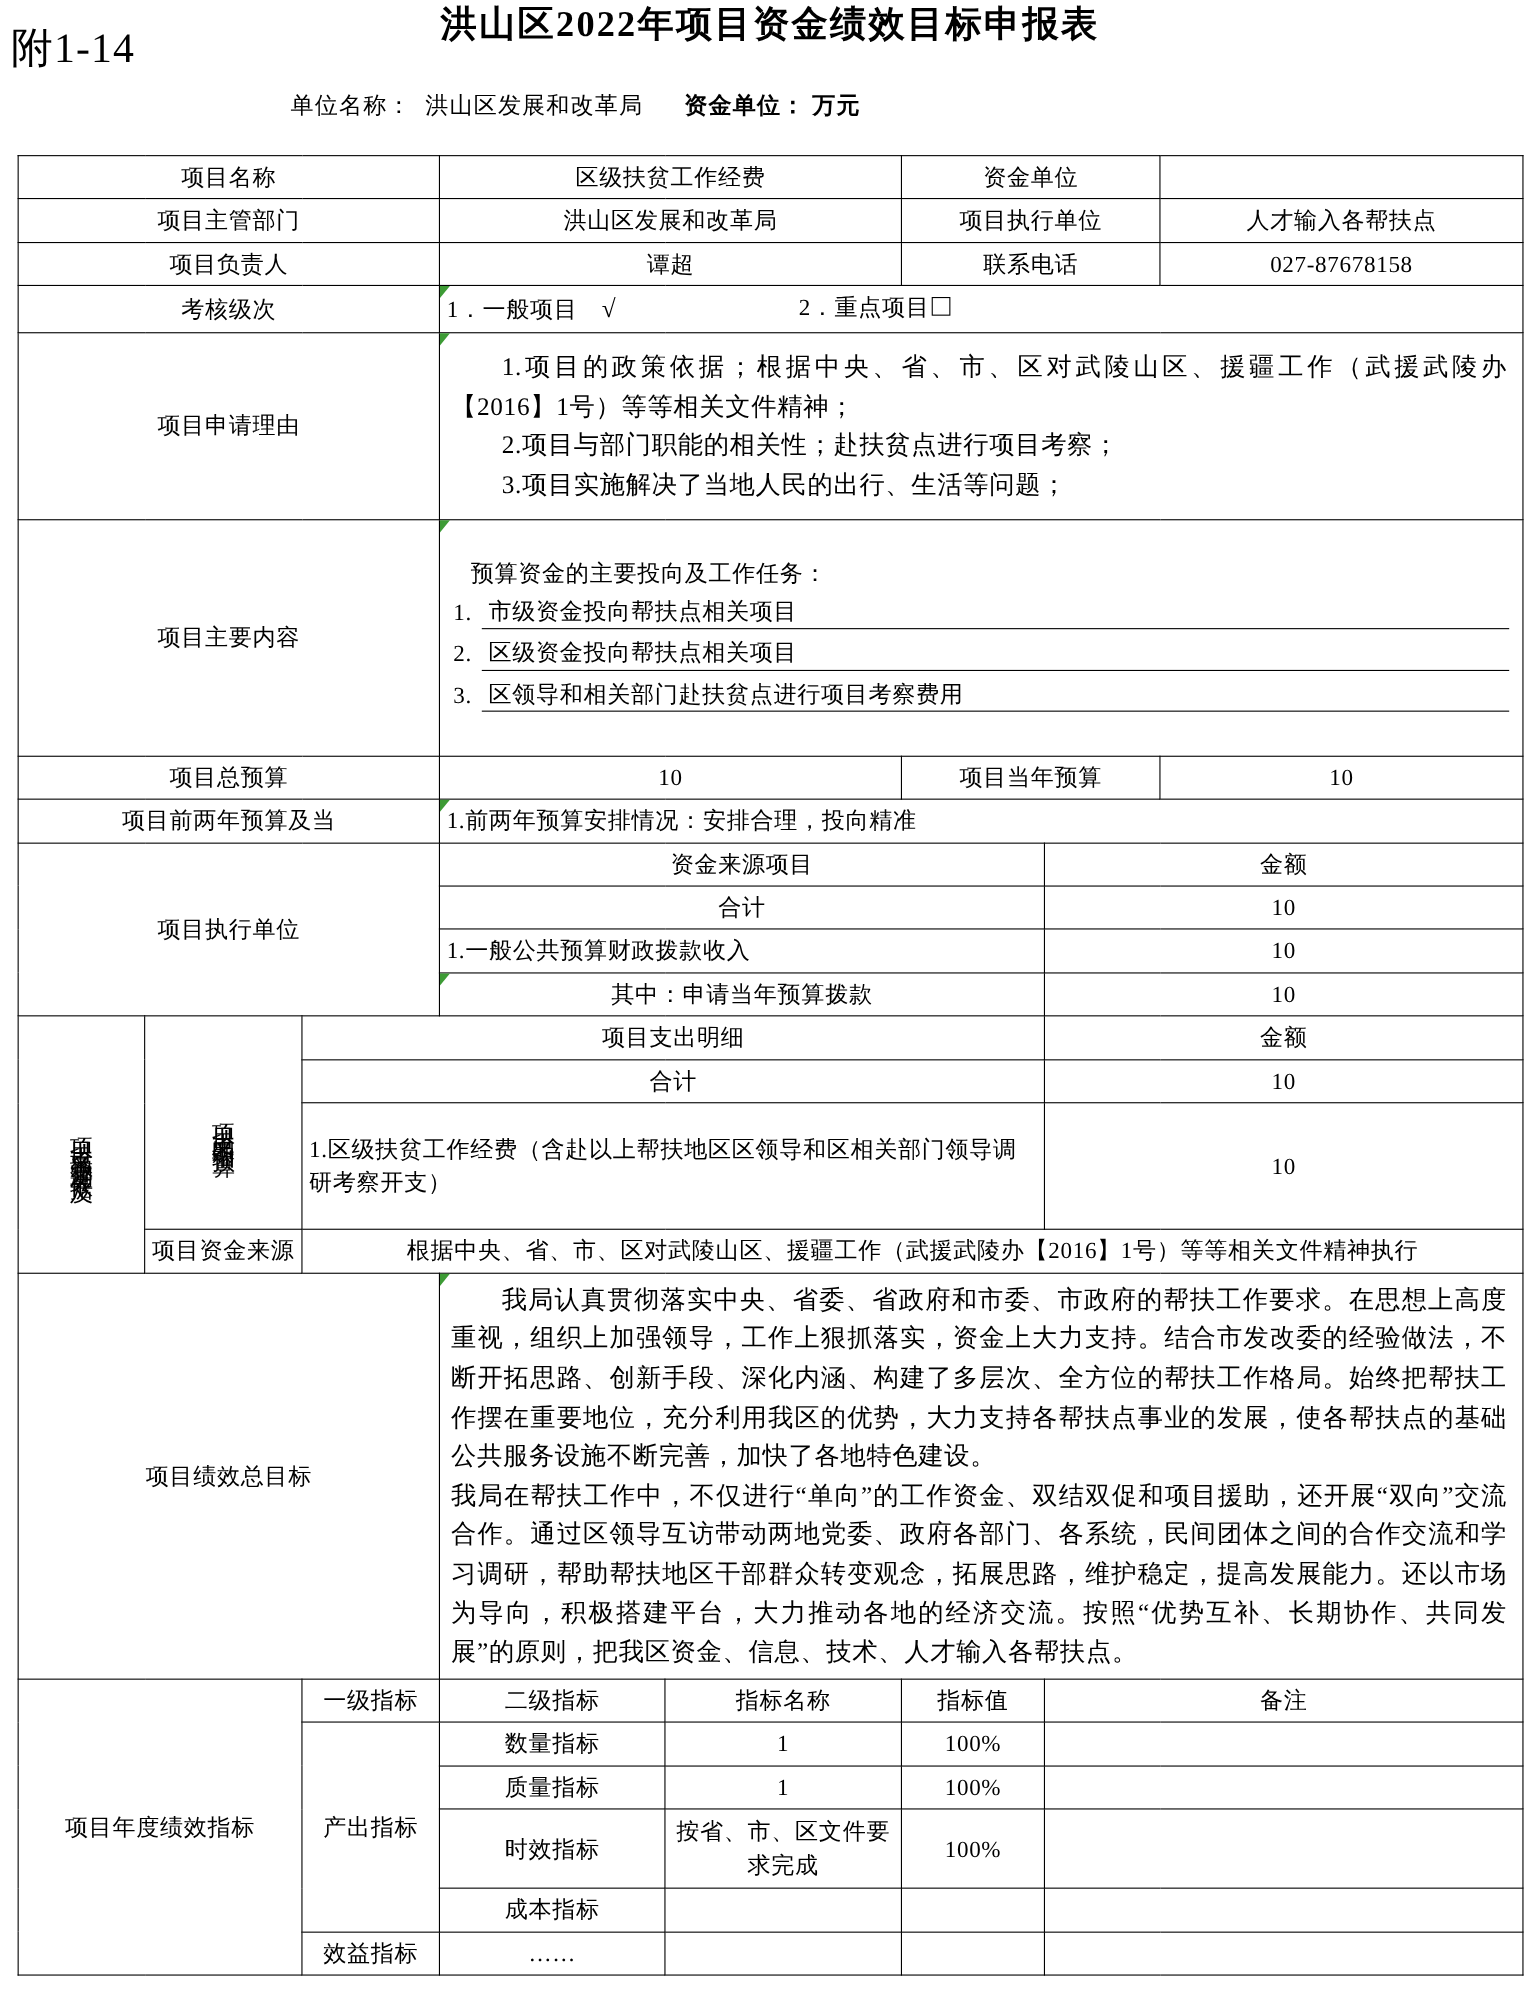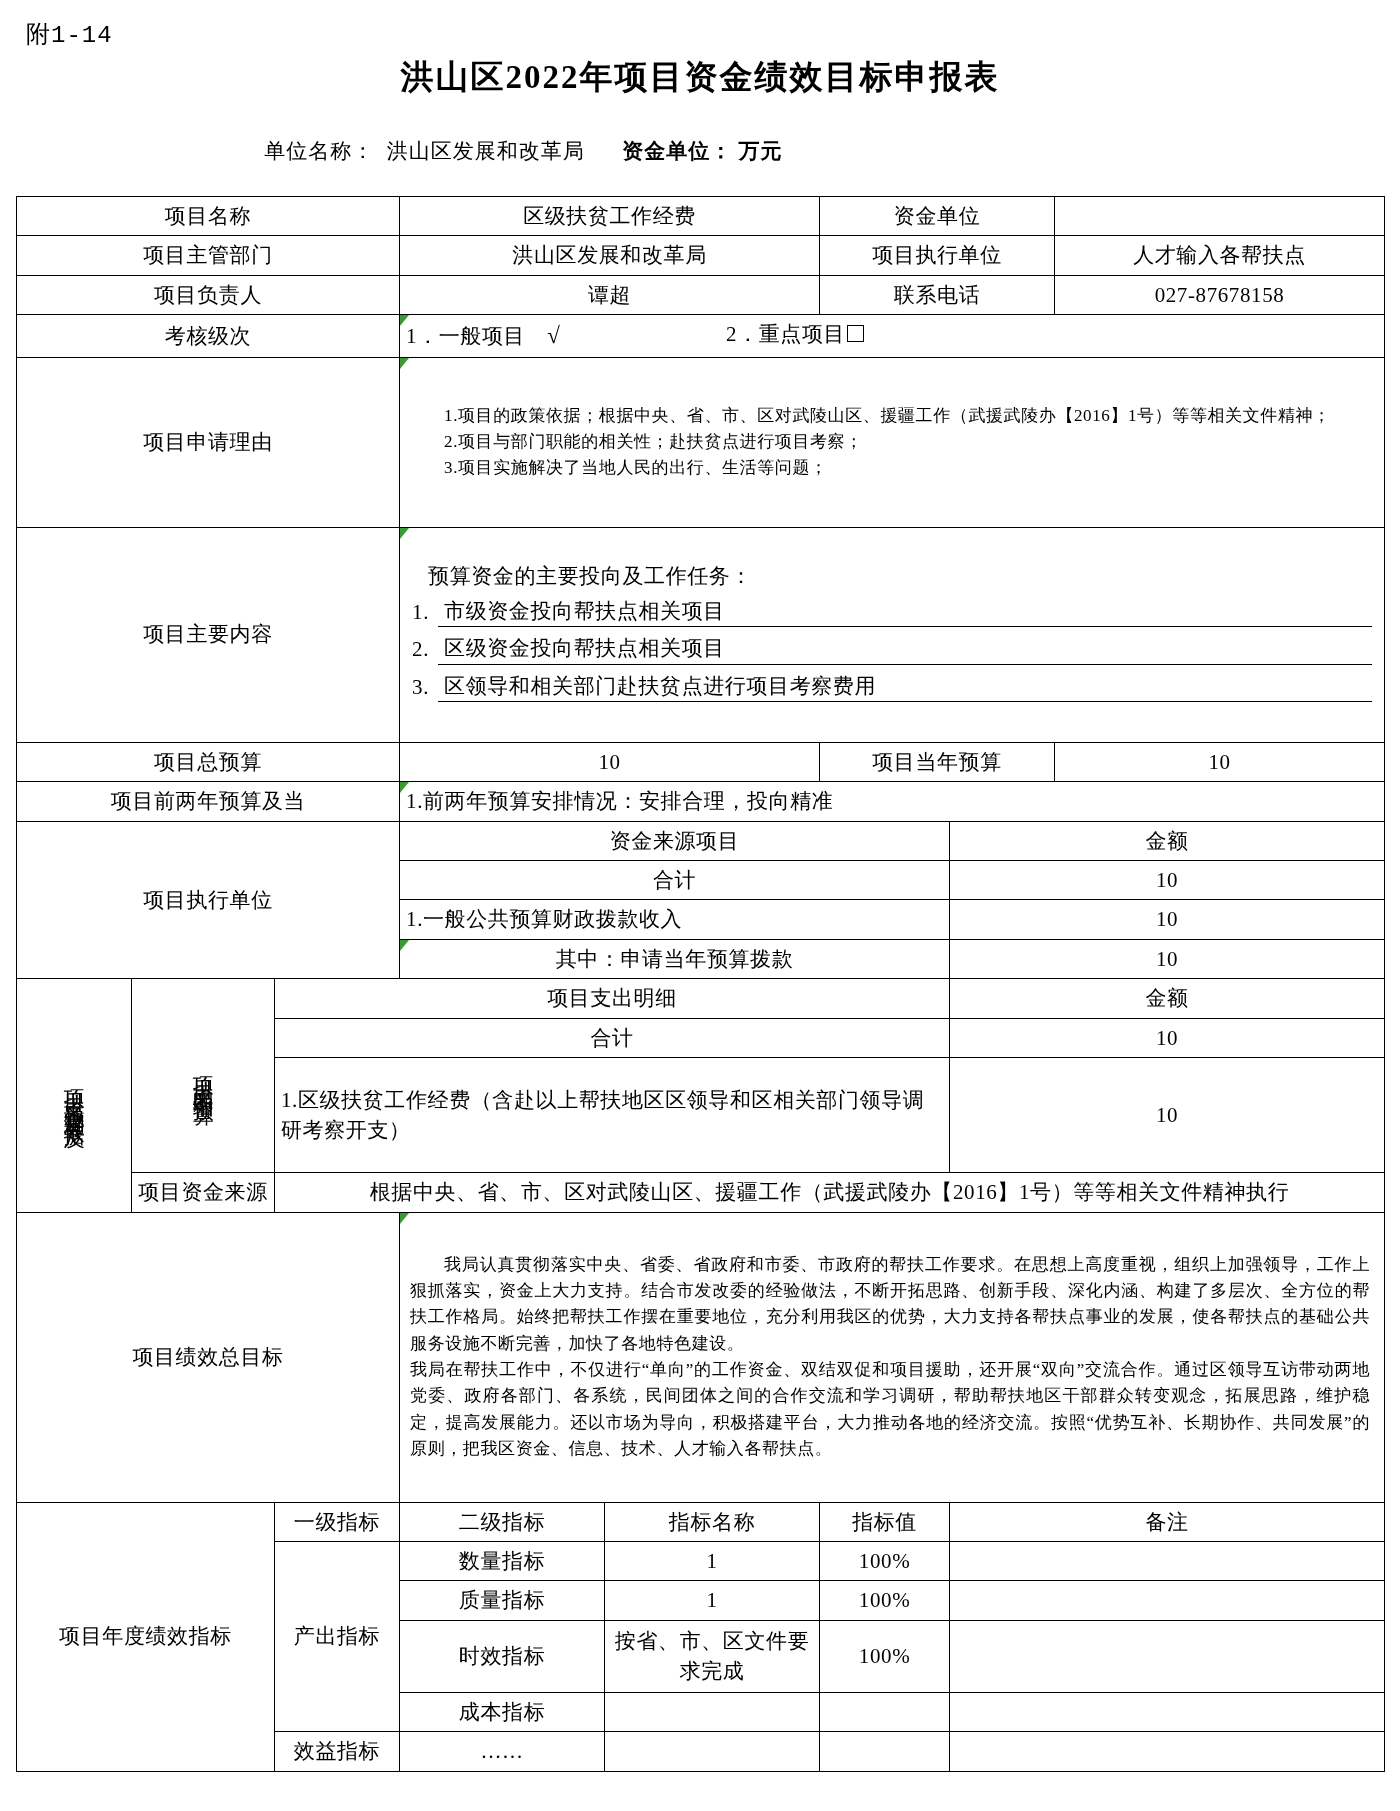--- a/index.html
+++ b/index.html
@@ -15,32 +15,31 @@
   }
   .page {
     position: relative;
     width: 1400px;
     min-height: 1811px;
     padding: 0;
     box-sizing: border-box;
   }
   .attach-no {
     position: absolute;
-    left: 26px;
+    left: 10px;
     top: 18px;
-    font-size: 24px;
+    font-size: 38px;
     letter-spacing: 1px;
-    font-family: Liberation Mono, monospace;
+    font-family: Liberation Serif, serif;
   }
   .doc-title {
     text-align: center;
     font-size: 33px;
     font-weight: bold;
     letter-spacing: 2px;
-    padding-top: 55px;
     padding-bottom: 10px;
     font-family: "Liberation Serif", "DejaVu Serif", serif;
   }
   .meta-row {
     display: flex;
     justify-content: center;
     font-size: 21px;
     padding: 2px 18px 6px 22px;
     letter-spacing: 1px;
   }
@@ -80,21 +79,21 @@
   .vert-wrap {
     display: flex;
     justify-content: center;
     align-items: center;
     height: 100%;
   }
   .para {
     text-align: justify;
     text-justify: inter-ideograph;
     line-height: 1.55;
-    font-size: 17px;
+    font-size: 23px;
     padding: 2px 8px 2px 4px;
   }
   .para p { margin: 0; }
   .indent2 { text-indent: 2em; }
   .content-list { padding: 4px 6px; }
   .content-list .row { display: flex; align-items: flex-end; margin-bottom: 6px; }
   .content-list .num { width: 26px; flex: 0 0 26px; }
   .content-list .txt { flex: 1 1 auto; border-bottom: 1.4px solid #000; padding-left: 6px; font-family: Liberation Serif, serif; }
   .checkline { display: flex; align-items: flex-start; }
   .checkline .opt1 { width: 320px; }

